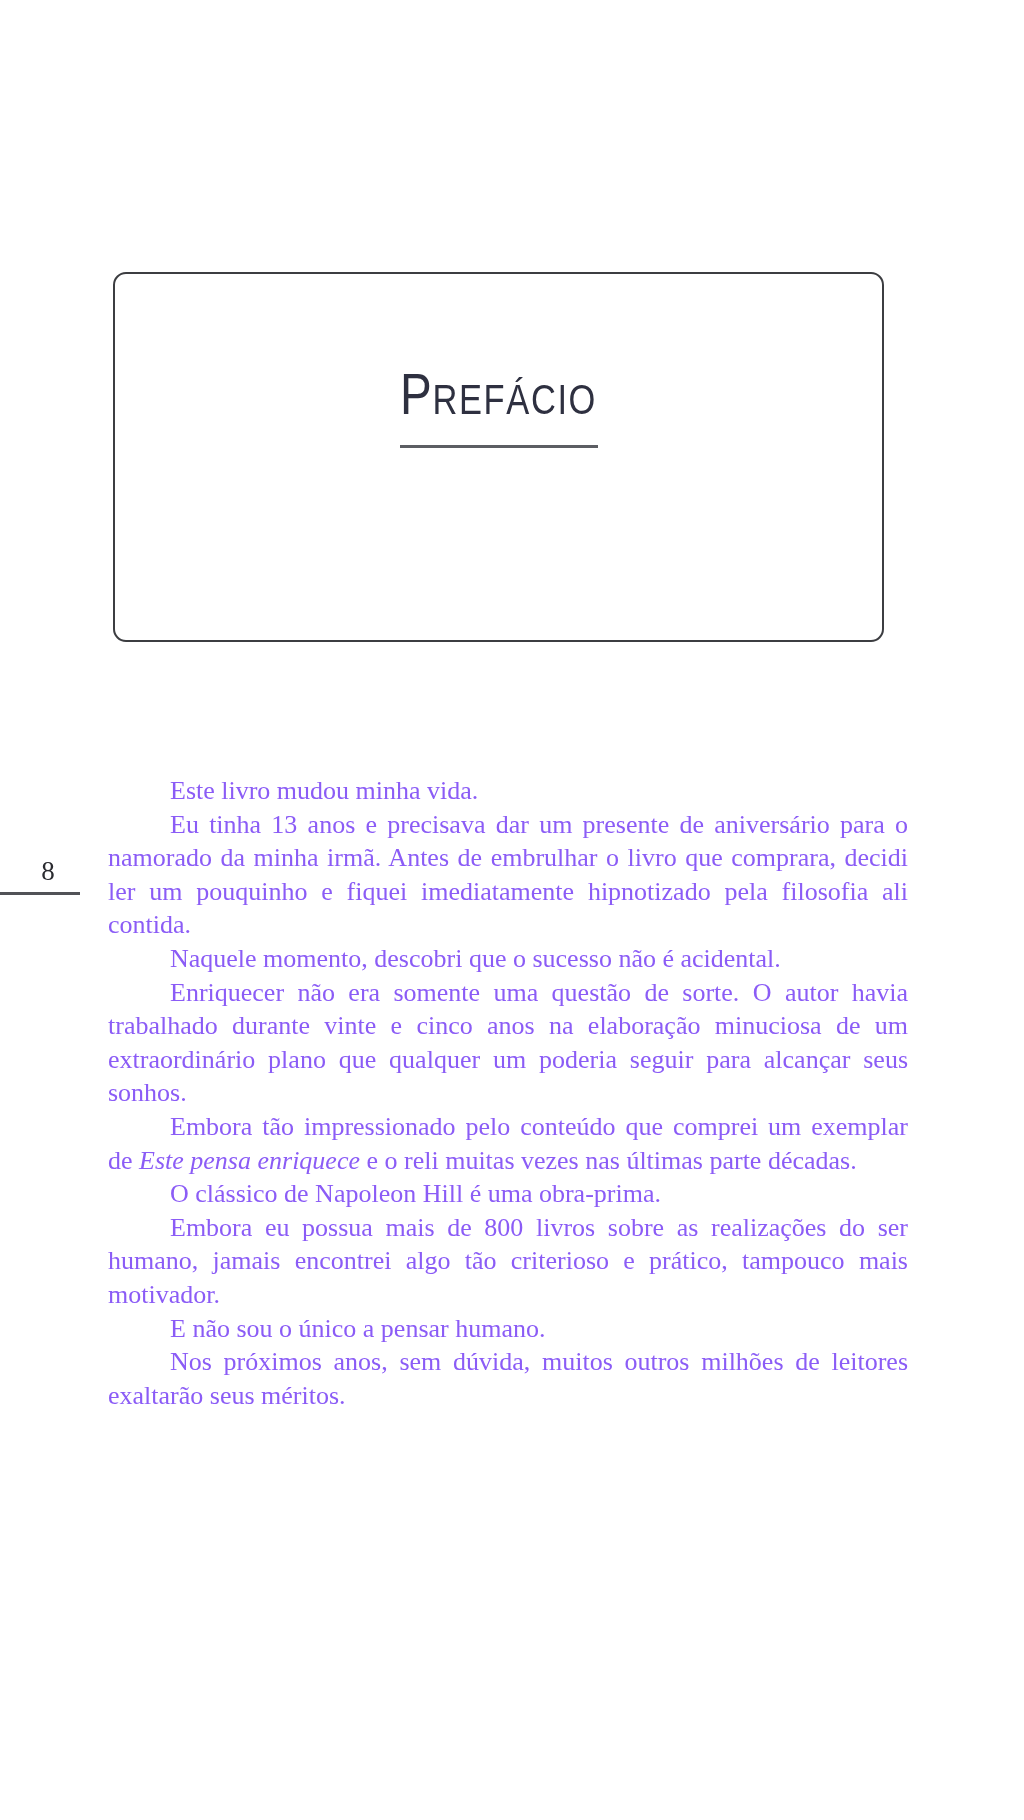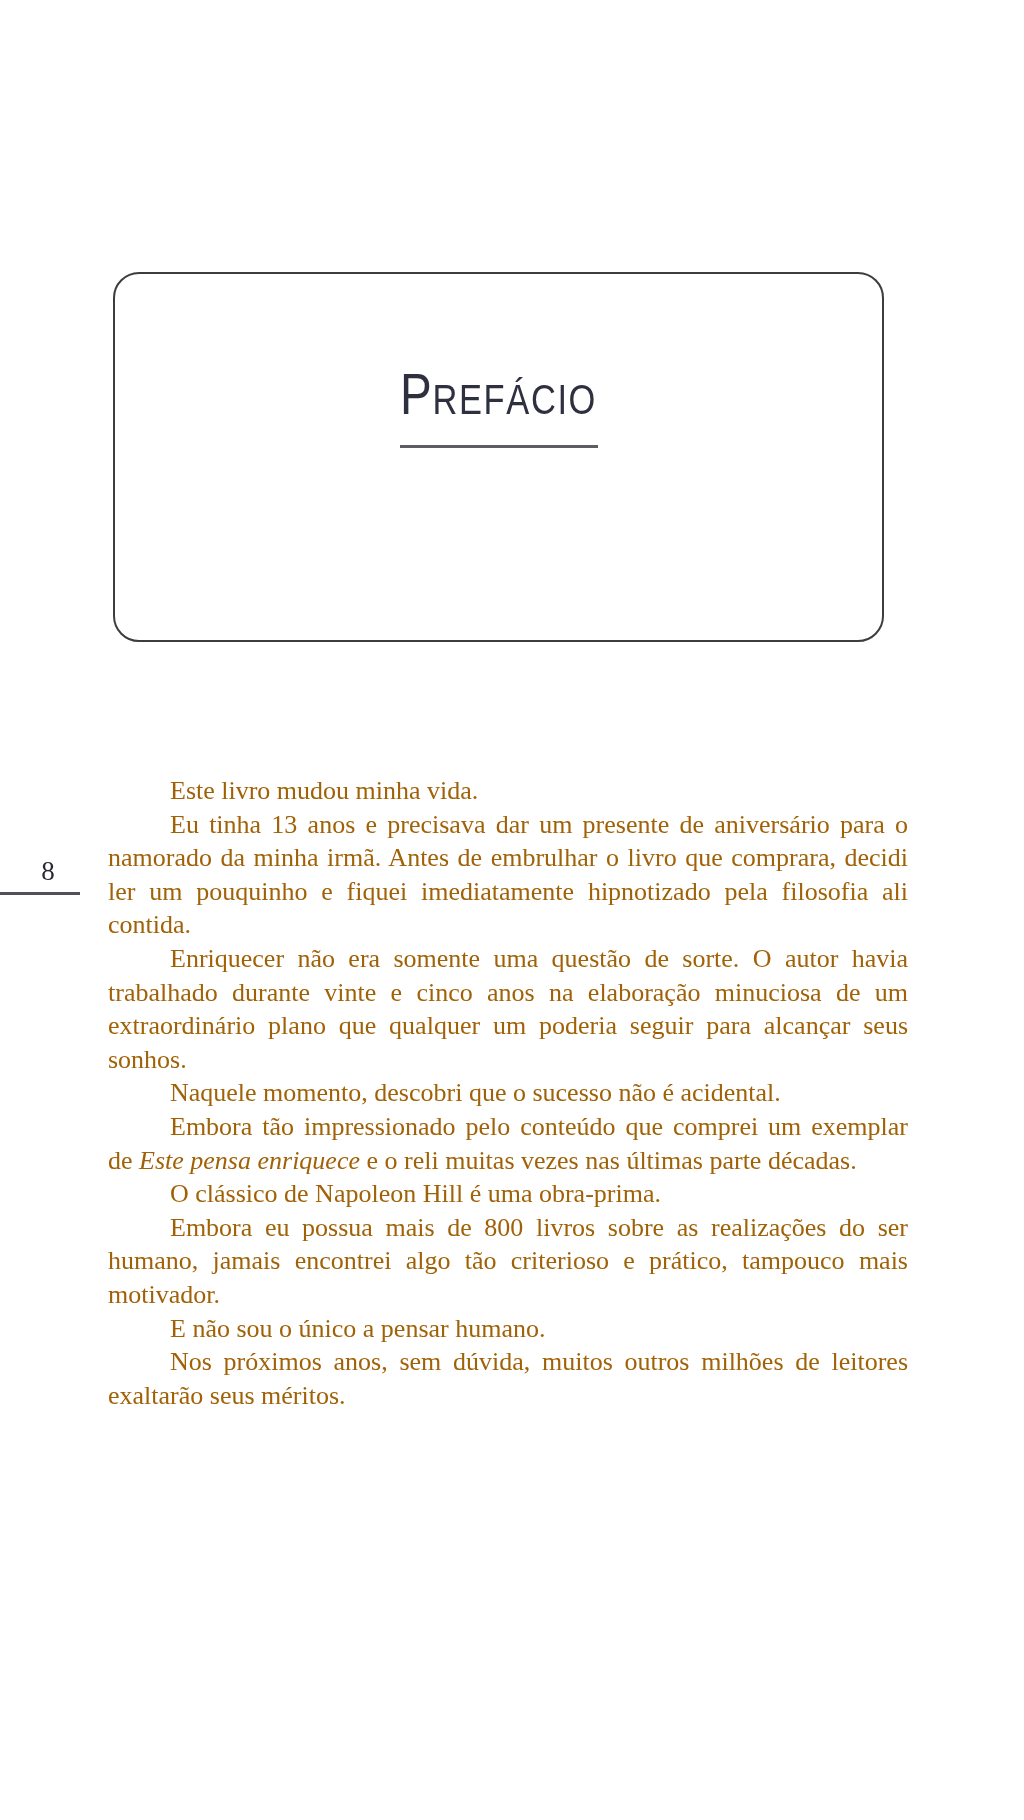--- a/index.html
+++ b/index.html
@@ -16,21 +16,21 @@
   }
 
   
   .title-box {
     position: absolute;
     left: 113px;
     top: 272px;
     width: 767px;
     height: 366px;
     border: 2.5px solid #3c3d41;
-    border-radius: 26px;
+    border-radius: 13px;
     background: #ffffff;
   }
   .title {
     position: absolute;
     top: 86px;
     left: 0;
     right: 0;
     text-align: center;
     font-family: "Liberation Sans", sans-serif;
     color: #2e3040;
@@ -81,21 +81,21 @@
 
   
   .body-text {
     position: absolute;
     left: 108px;
     top: 774px;
     width: 800px;
     font-family: "Liberation Serif", serif;
     font-size: 26px;
     line-height: 33.6px;
-    color: #a16207;
+    color: #8b5cf6;
     text-align: justify;
   }
   .para {
     margin: 0;
     text-indent: 62px;
   }
   .italic {
     font-style: italic;
   }
 </style>
@@ -112,22 +112,22 @@
   </div>
 
   <div class="pagenum-wrap">
     <div class="pagenum">8</div>
   </div>
   <div class="pagenum-rule"></div>
 
   <div class="body-text">
       <p class="para"><span>Este livro mudou minha vida.</span></p>
       <p class="para"><span>Eu tinha 13 anos e precisava dar um presente de aniversário para o namorado da minha irmã. Antes de embrulhar o livro que comprara, decidi ler um pouquinho e fiquei imediatamente hipnotizado pela filosofia ali contida.</span></p>
+      <p class="para"><span>Naquele momento, descobri que o sucesso não é acidental.</span></p>
       <p class="para"><span>Enriquecer não era somente uma questão de sorte. O autor havia trabalhado durante vinte e cinco anos na elaboração minuciosa de um extraordinário plano que qualquer um poderia seguir para alcançar seus sonhos.</span></p>
-      <p class="para"><span>Naquele momento, descobri que o sucesso não é acidental.</span></p>
       <p class="para"><span>Embora tão impressionado pelo conteúdo que comprei um exemplar de </span><span class="italic">Este pensa enriquece</span><span> e o reli muitas vezes nas últimas parte décadas.</span></p>
       <p class="para"><span>O clássico de Napoleon Hill é uma obra-prima.</span></p>
       <p class="para"><span>Embora eu possua mais de 800 livros sobre as realizações do ser humano, jamais encontrei algo tão criterioso e prático, tampouco mais motivador.</span></p>
       <p class="para"><span>E não sou o único a pensar humano.</span></p>
       <p class="para"><span>Nos próximos anos, sem dúvida, muitos outros milhões de leitores exaltarão seus méritos.</span></p>
     </div>
 
 </div>
 
 </body></html>

